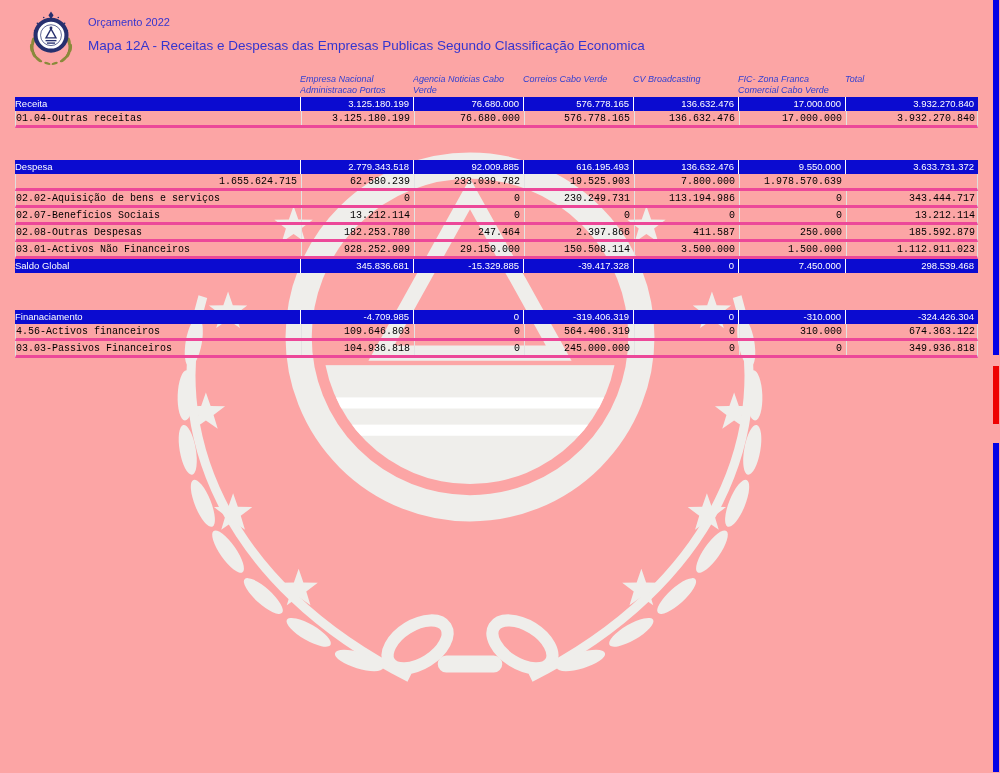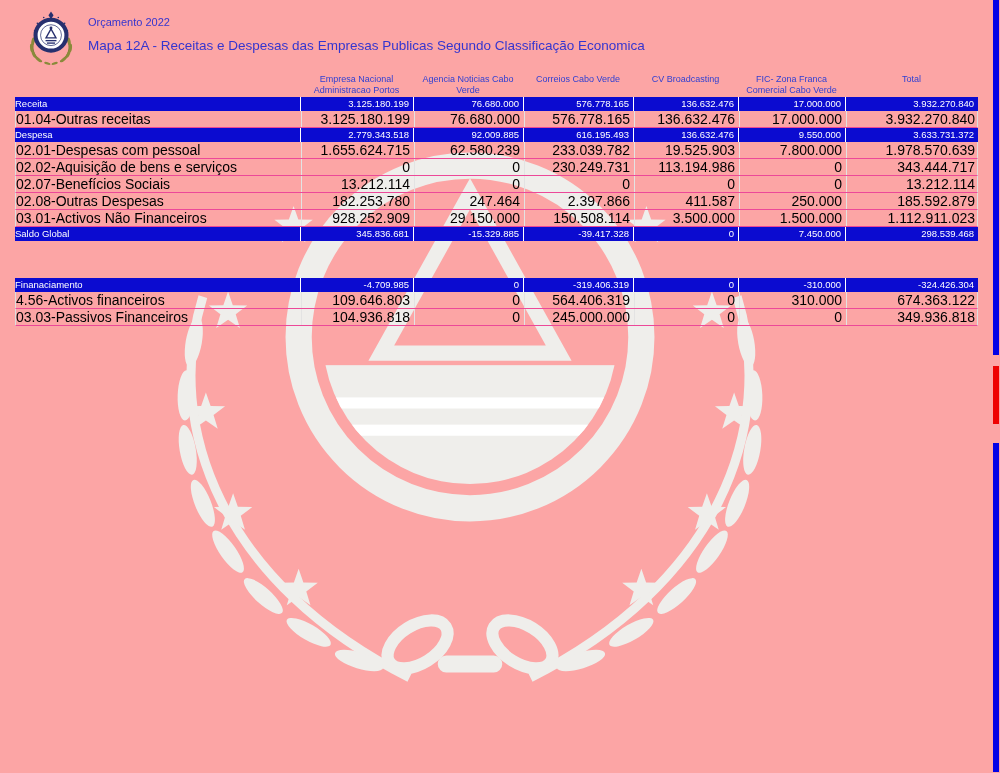--- a/index.html
+++ b/index.html
@@ -11,33 +11,33 @@
   }
   .logo{position:absolute;left:23px;top:7px;width:56px;height:60px;}
   .title-small{position:absolute;left:88px;top:16px;font-size:11px;color:var(--title-blue);}
   .title-main{position:absolute;left:88px;top:38px;font-size:13.5px;color:var(--title-blue);}
   .watermark{position:absolute;left:105px;top:95px;width:730px;height:625px;pointer-events:none;}
   .btable{position:absolute;left:15px;top:73px;width:963px;}
   .grid-row{display:grid;grid-template-columns:285px 113px 110px 110px 105px 107px 133px;box-sizing:border-box;}
   .grid-row .cell{box-sizing:border-box;overflow:hidden;white-space:nowrap;}
   .header-row{height:24px;}
   .header-row .cell{
-    color:var(--header-blue);font-size:9px;line-height:10.5px;text-align:center;
-    white-space:pre-line;padding-top:1px;
+    color:var(--header-blue);font-size:9px;line-height:10.5px;text-align:left;
+    white-space:pre-line;padding-top:1px;font-style:italic;
   }
   .blue-row{background:var(--row-blue);color:#fff;height:14px;font-size:9.5px;}
   .blue-row .cell{line-height:14px;}
   .blue-row .cell + .cell{border-left:1px solid #fff;}
-  .white-row{height:17px;font-size:14px;color:#000;
-    border-bottom:1px solid #ec4899;border-left:1px solid #dedede;border-right:1px solid #dedede;}
+  .white-row{height:17px;font-size:10px;color:#000;
+    border-bottom:3px solid #ec4899;border-left:1px solid #dedede;border-right:1px solid #dedede;font-family:Liberation Mono, monospace;}
   .white-row .cell{line-height:16px;}
   .white-row .cell + .cell{border-left:1px solid #e3e3e3;}
   .cell.label{text-align:left;}
   .cell.value{text-align:right;padding-right:4px;}
-  .section.m1{}
+  .section.m1{margin-top:32px;}
   .section.m2{}
   .section.m3{margin-top:37px;}
   .edge-bar{position:absolute;left:993px;width:6px;}
   .edge-blue-top{top:0;height:355px;background:var(--edge-blue);}
   .edge-red{top:366px;height:58px;background:var(--edge-red);}
   .edge-blue-bottom{top:443px;height:329px;background:var(--edge-blue);}
 </style>
 </head>
 <body>
 
@@ -177,21 +177,20 @@
         <div class="grid-row blue-row">
           <div class="cell label">Despesa</div>
           <div class="cell value">2.779.343.518</div>
           <div class="cell value">92.009.885</div>
           <div class="cell value">616.195.493</div>
           <div class="cell value">136.632.476</div>
           <div class="cell value">9.550.000</div>
           <div class="cell value">3.633.731.372</div>
         </div>
         <div class="grid-row white-row">
-          <div class="cell label">02.01-Despesas com pessoal</div>
           <div class="cell value">1.655.624.715</div>
           <div class="cell value">62.580.239</div>
           <div class="cell value">233.039.782</div>
           <div class="cell value">19.525.903</div>
           <div class="cell value">7.800.000</div>
           <div class="cell value">1.978.570.639</div>
         </div>
         <div class="grid-row white-row">
           <div class="cell label">02.02-Aquisição de bens e serviços</div>
           <div class="cell value">0</div>

